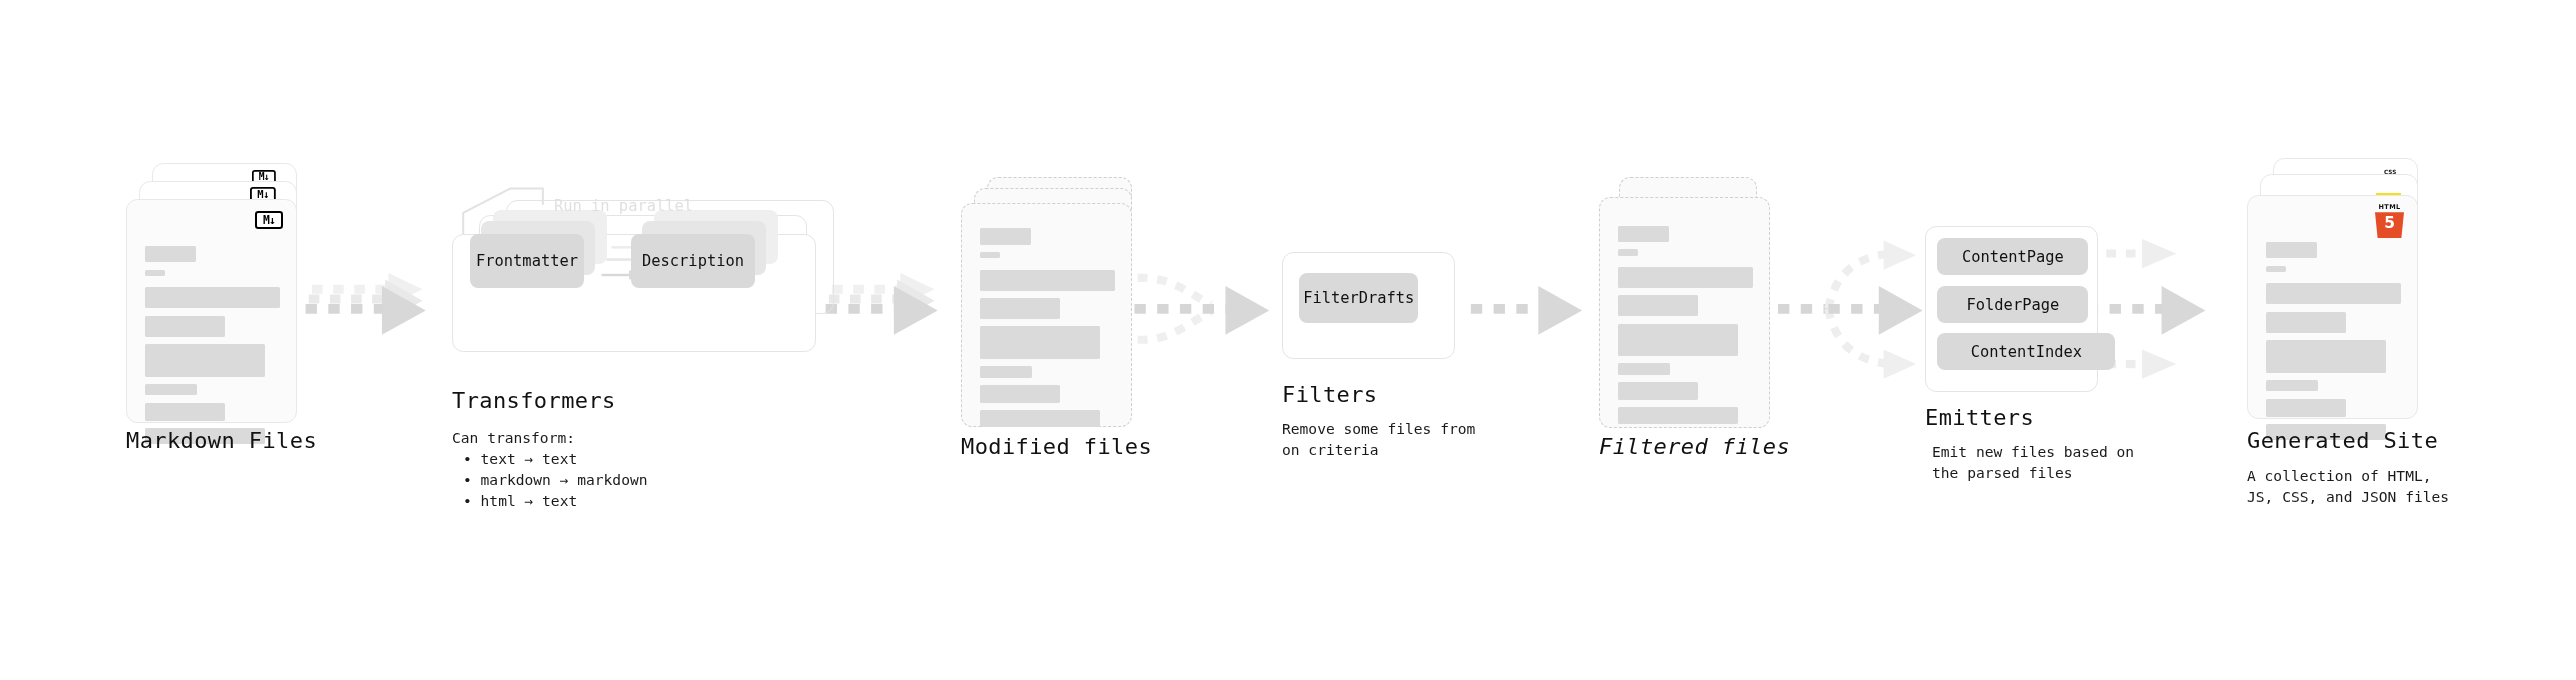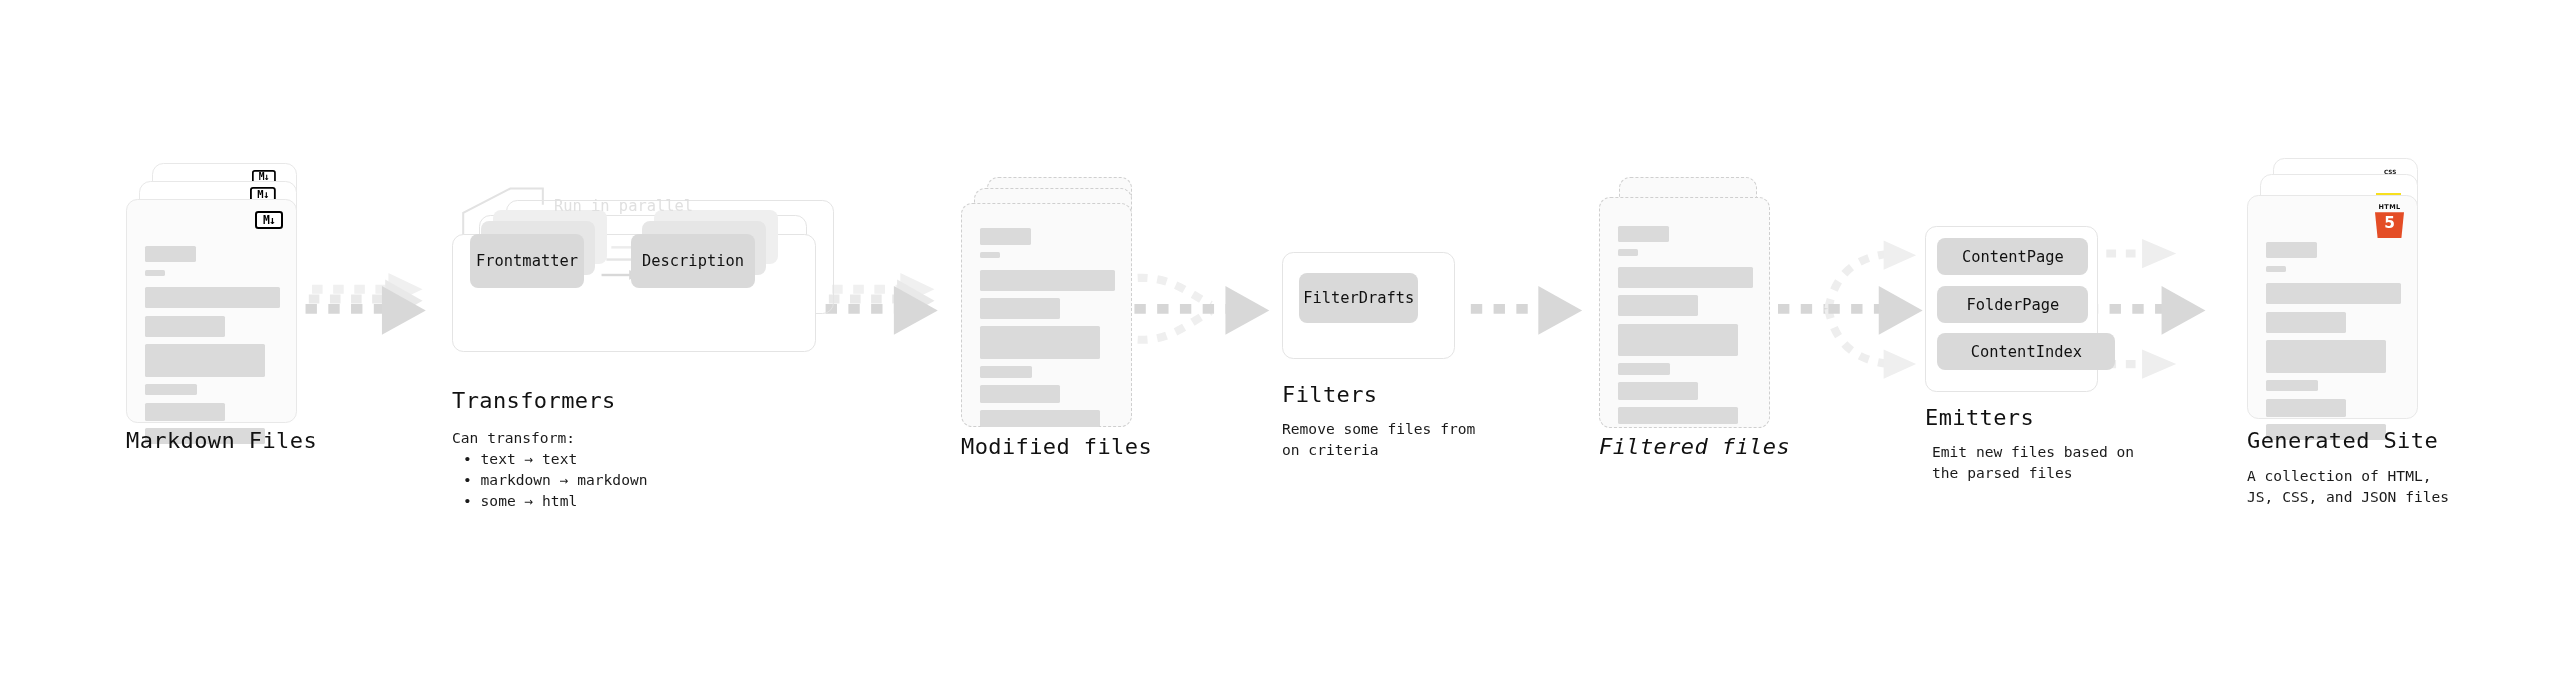--- a/index.html
+++ b/index.html
@@ -201,21 +201,21 @@
     </svg>
 
     <div class="chip" style="left:18px;top:34px;width:114px;height:54px;">Frontmatter</div>
     <div class="chip" style="left:179px;top:34px;width:124px;height:54px;">Description</div>
   </div>
   <div class="parallel-label" style="left:554px;top:197px;">Run in parallel</div>
   <div class="title" style="left:452px;top:388px;">Transformers</div>
   <div class="sub" style="left:452px;top:427px;">Can transform:</div>
   <div class="sub" style="left:463px;top:448px;">• text → text</div>
   <div class="sub" style="left:463px;top:469px;">• markdown → markdown</div>
-  <div class="sub" style="left:463px;top:490px;">• some → html</div>
+  <div class="sub" style="left:463px;top:490px;">• html → text</div>
 
   <div class="stack" style="left:961px;top:177px;width:187px;height:252px;">
     <div class="card dashed" style="left:26px;top:0px;width:145px;height:46px;"></div>
     <div class="card dashed" style="left:13px;top:11.4px;width:158px;height:50px;"></div>
     <div class="card dashed" style="left:0px;top:26px;width:171px;height:224px;">
       <div class="card-body" style="top:24.4px;">
         <div class="bar" style="width:51px;height:16.3px;"></div>
         <div class="bar" style="width:19.5px;height:6.5px;margin-bottom:11.4px;"></div>
         <div class="bar" style="width:135px;height:21px;"></div>
         <div class="bar" style="width:80px;height:21px;"></div>

